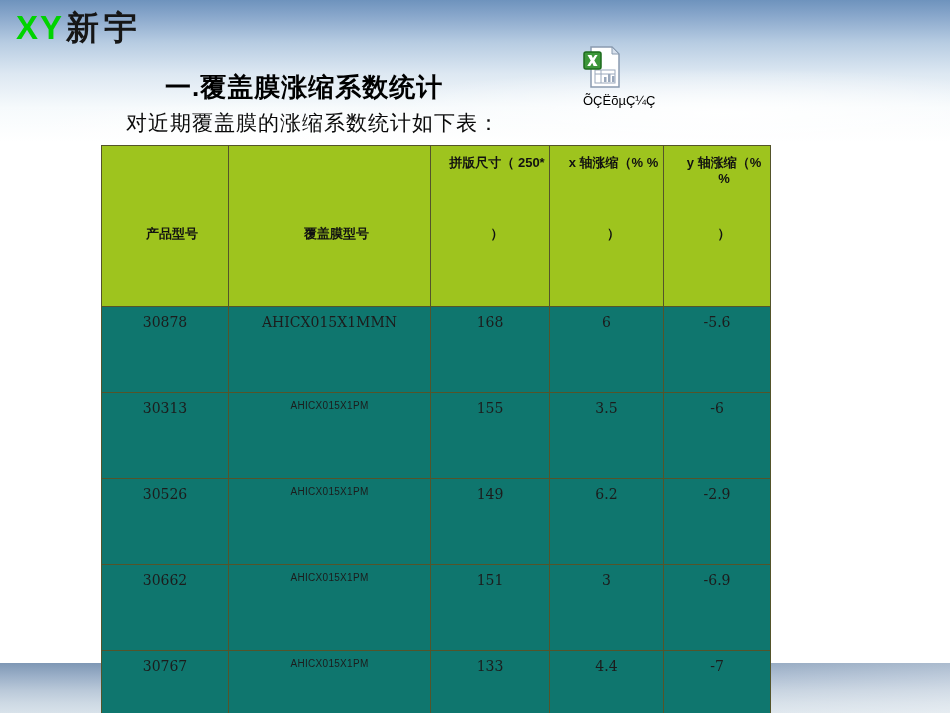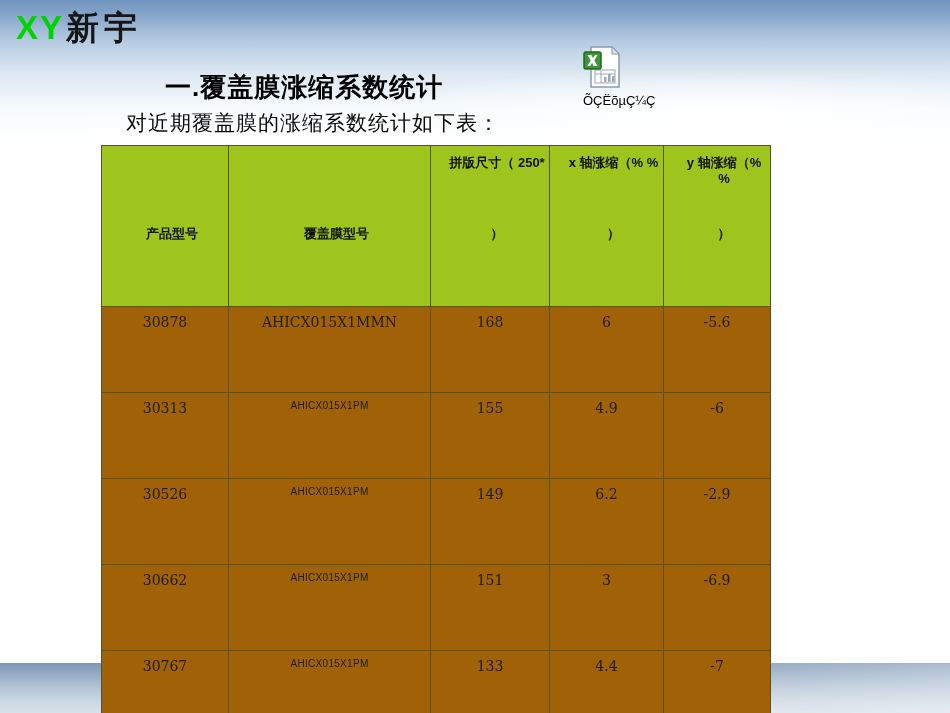--- a/index.html
+++ b/index.html
@@ -47,21 +47,21 @@
     border-collapse:collapse; table-layout:fixed;
   }
   .coverage th, .coverage td { border:1.5px solid #54542a; overflow:hidden; }
   .coverage th {
     background:#9ec41e; height:151px; vertical-align:top; padding:9px 2px 0 16px;
     font-size:13px; font-weight:bold; color:#111; text-align:center;
   }
   .coverage th .h1 { height:71px; line-height:16px; }
   .coverage th .h2 { line-height:16px; }
   .coverage td {
-    background:#a16207; height:78px; vertical-align:top; padding:7px 2px 0 2px;
+    background:#0f766e; height:78px; vertical-align:top; padding:7px 2px 0 2px;
     text-align:center; font-size:14px; color:#1c1c1c;
     font-family:"DejaVu Serif", serif;
     margin-top:16px;
   }
   .coverage td.bold {
     font-family:"Liberation Sans", sans-serif; font-weight:normal; font-size:10px;
     letter-spacing:0.3px;
   }
 
   .company {
@@ -139,21 +139,21 @@
           <td>30878</td>
           <td>AHICX015X1MMN</td>
           <td>168</td>
           <td>6</td>
           <td>-5.6</td>
         </tr>
         <tr>
           <td>30313</td>
           <td class="bold">AHICX015X1PM</td>
           <td>155</td>
-          <td>4.9</td>
+          <td>3.5</td>
           <td>-6</td>
         </tr>
         <tr>
           <td>30526</td>
           <td class="bold">AHICX015X1PM</td>
           <td>149</td>
           <td>6.2</td>
           <td>-2.9</td>
         </tr>
         <tr>

